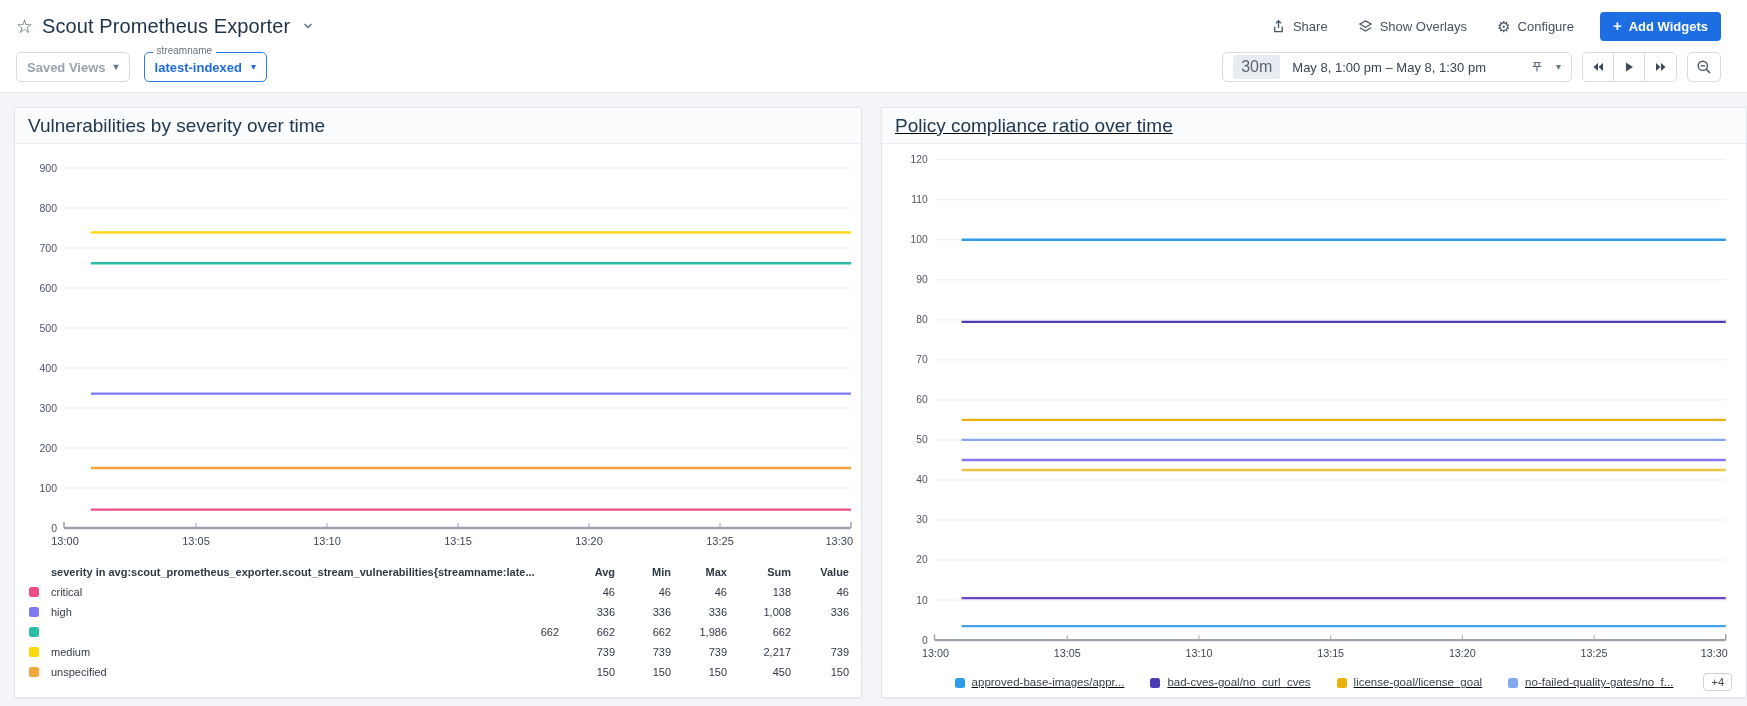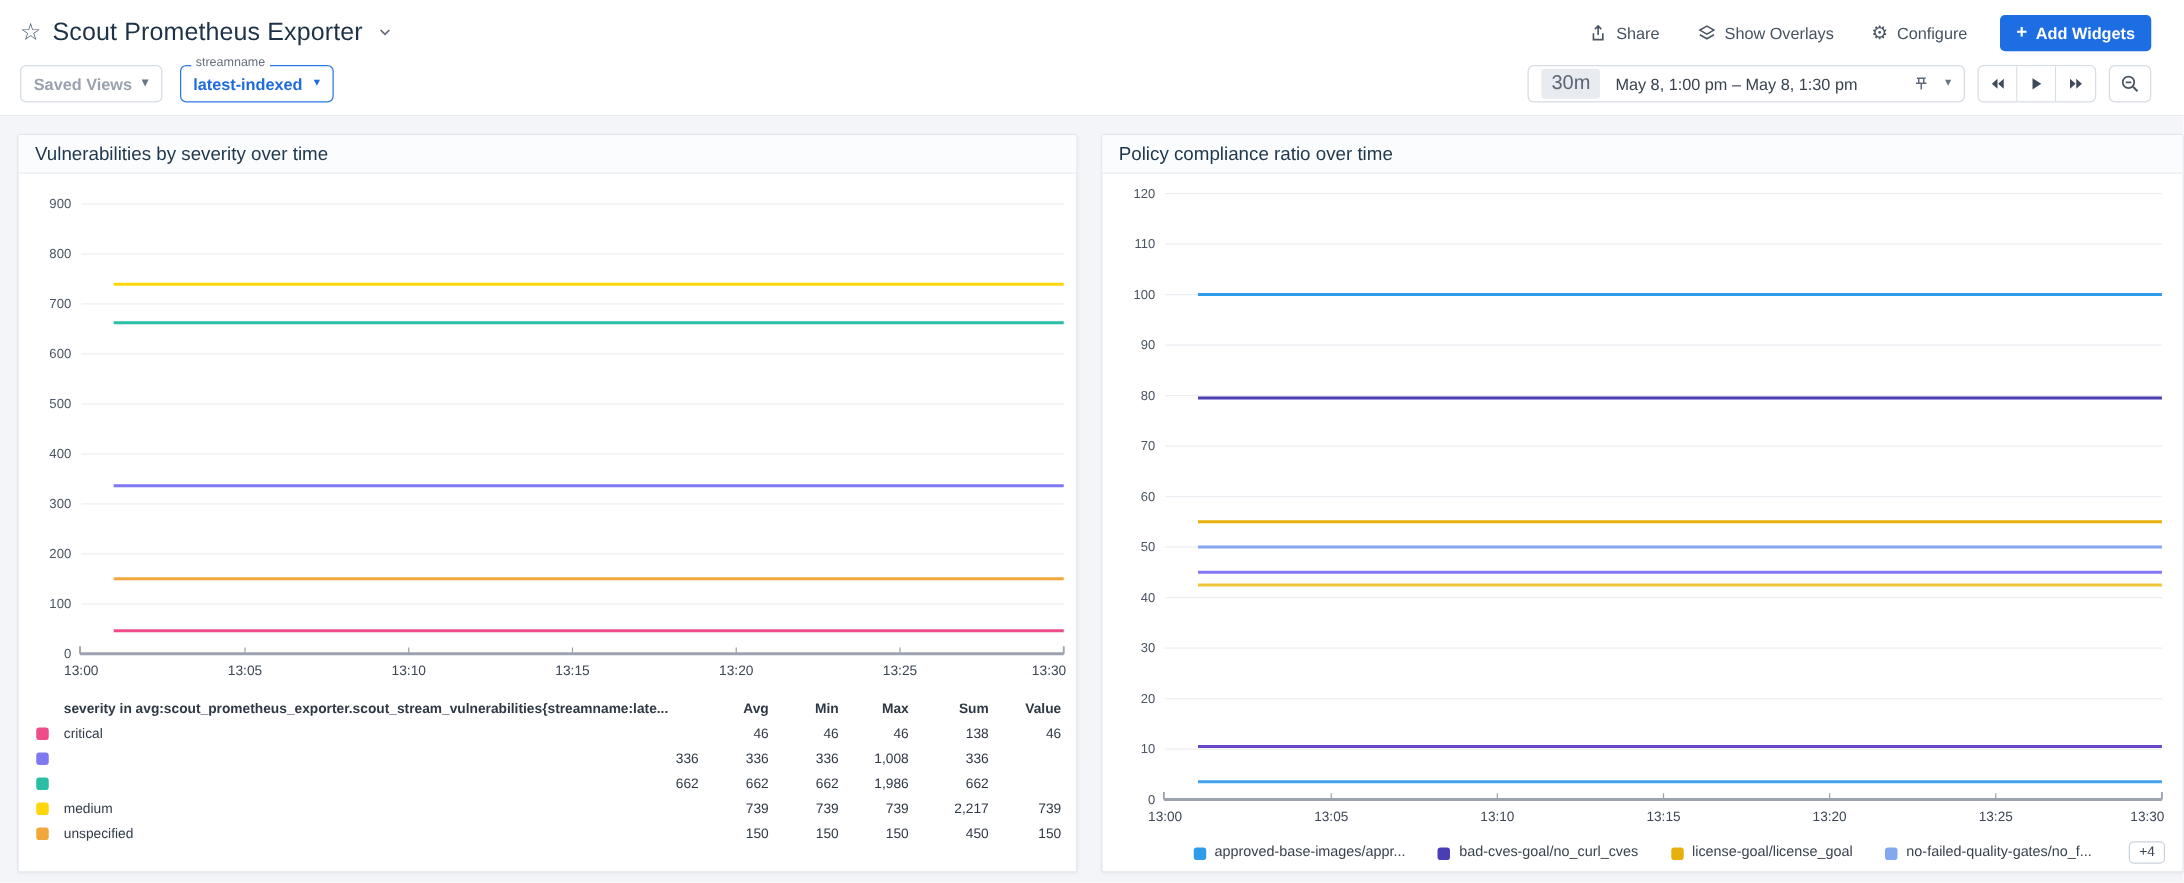--- a/index.html
+++ b/index.html
@@ -31,22 +31,22 @@
   .time-text { font-size:13px; color:#39424f; margin:0 44px 0 12px; }
   .nav-group { display:flex; border:1px solid #d6dce4; border-radius:5px; height:30px; margin-left:10px; overflow:hidden; }
   .nav-btn { width:31px; display:flex; align-items:center; justify-content:center; border-right:1px solid #d6dce4; background:#fff; cursor:pointer; }
   .nav-btn:last-child { border-right:none; }
   .icon-btn { width:34px; height:30px; border:1px solid #d6dce4; border-radius:5px; margin-left:10px; display:flex; align-items:center; justify-content:center; background:#fff; cursor:pointer; }
 
   
   .dashboard { background:#f4f5f8; height:619px; padding:14px 0 0 14px; display:flex; gap:19px; align-items:flex-start; }
   .widget { background:#fff; border:1px solid #e1e5ec; border-radius:2px; height:591px; box-shadow:0 1px 2px rgba(30,40,60,.04); display:flex; flex-direction:column; }
   .widget.left { width:848px; }
-  .widget.right { width:1016px; }
-  .widget-title { font-size:15px; color:#21394f; padding:7px 13px 6px; border-bottom:1px solid #e9ecf1; background:#fbfcfd; }
+  .widget.right { width:1016px;text-decoration:underline; }
+  .widget-title { font-size:19px; color:#21394f; padding:7px 13px 6px; border-bottom:1px solid #e9ecf1; background:#fbfcfd; }
   svg text.ytick { font-size:10.5px; fill:#4b5563; font-family:"Liberation Sans", sans-serif; }
   svg text.xtick { font-size:11px; fill:#3e4756; font-family:"Liberation Sans", sans-serif; }
 
   
   .sum-table { padding:4px 12px 0 14px; font-size:11px; color:#2f3845; }
   .trow { display:grid; grid-template-columns:22px 1fr 56px 56px 56px 64px 58px; align-items:center; height:20px; }
   .trow .q { font-weight:700; white-space:nowrap; overflow:hidden; text-overflow:ellipsis; padding-right:10px; }
   .trow .hnum { font-weight:700; text-align:right; }
   .trow .num { text-align:right; }
   .trow .name { color:#323b48; }
@@ -202,20 +202,21 @@
           <span class="swatch" style="background: rgb(238, 77, 138);"></span>
           <span class="name">critical</span>
           <span class="num">46</span>
           <span class="num">46</span>
           <span class="num">46</span>
           <span class="num">138</span>
           <span class="num">46</span>
         </div>
         <div class="trow">
           <span class="swatch" style="background: rgb(126, 121, 240);"></span>
+          <span class="name">high</span>
           <span class="num">336</span>
           <span class="num">336</span>
           <span class="num">336</span>
           <span class="num">1,008</span>
           <span class="num">336</span>
         </div>
         <div class="trow">
           <span class="swatch" style="background: rgb(42, 190, 164);"></span>
           <span class="num">662</span>
           <span class="num">662</span>

